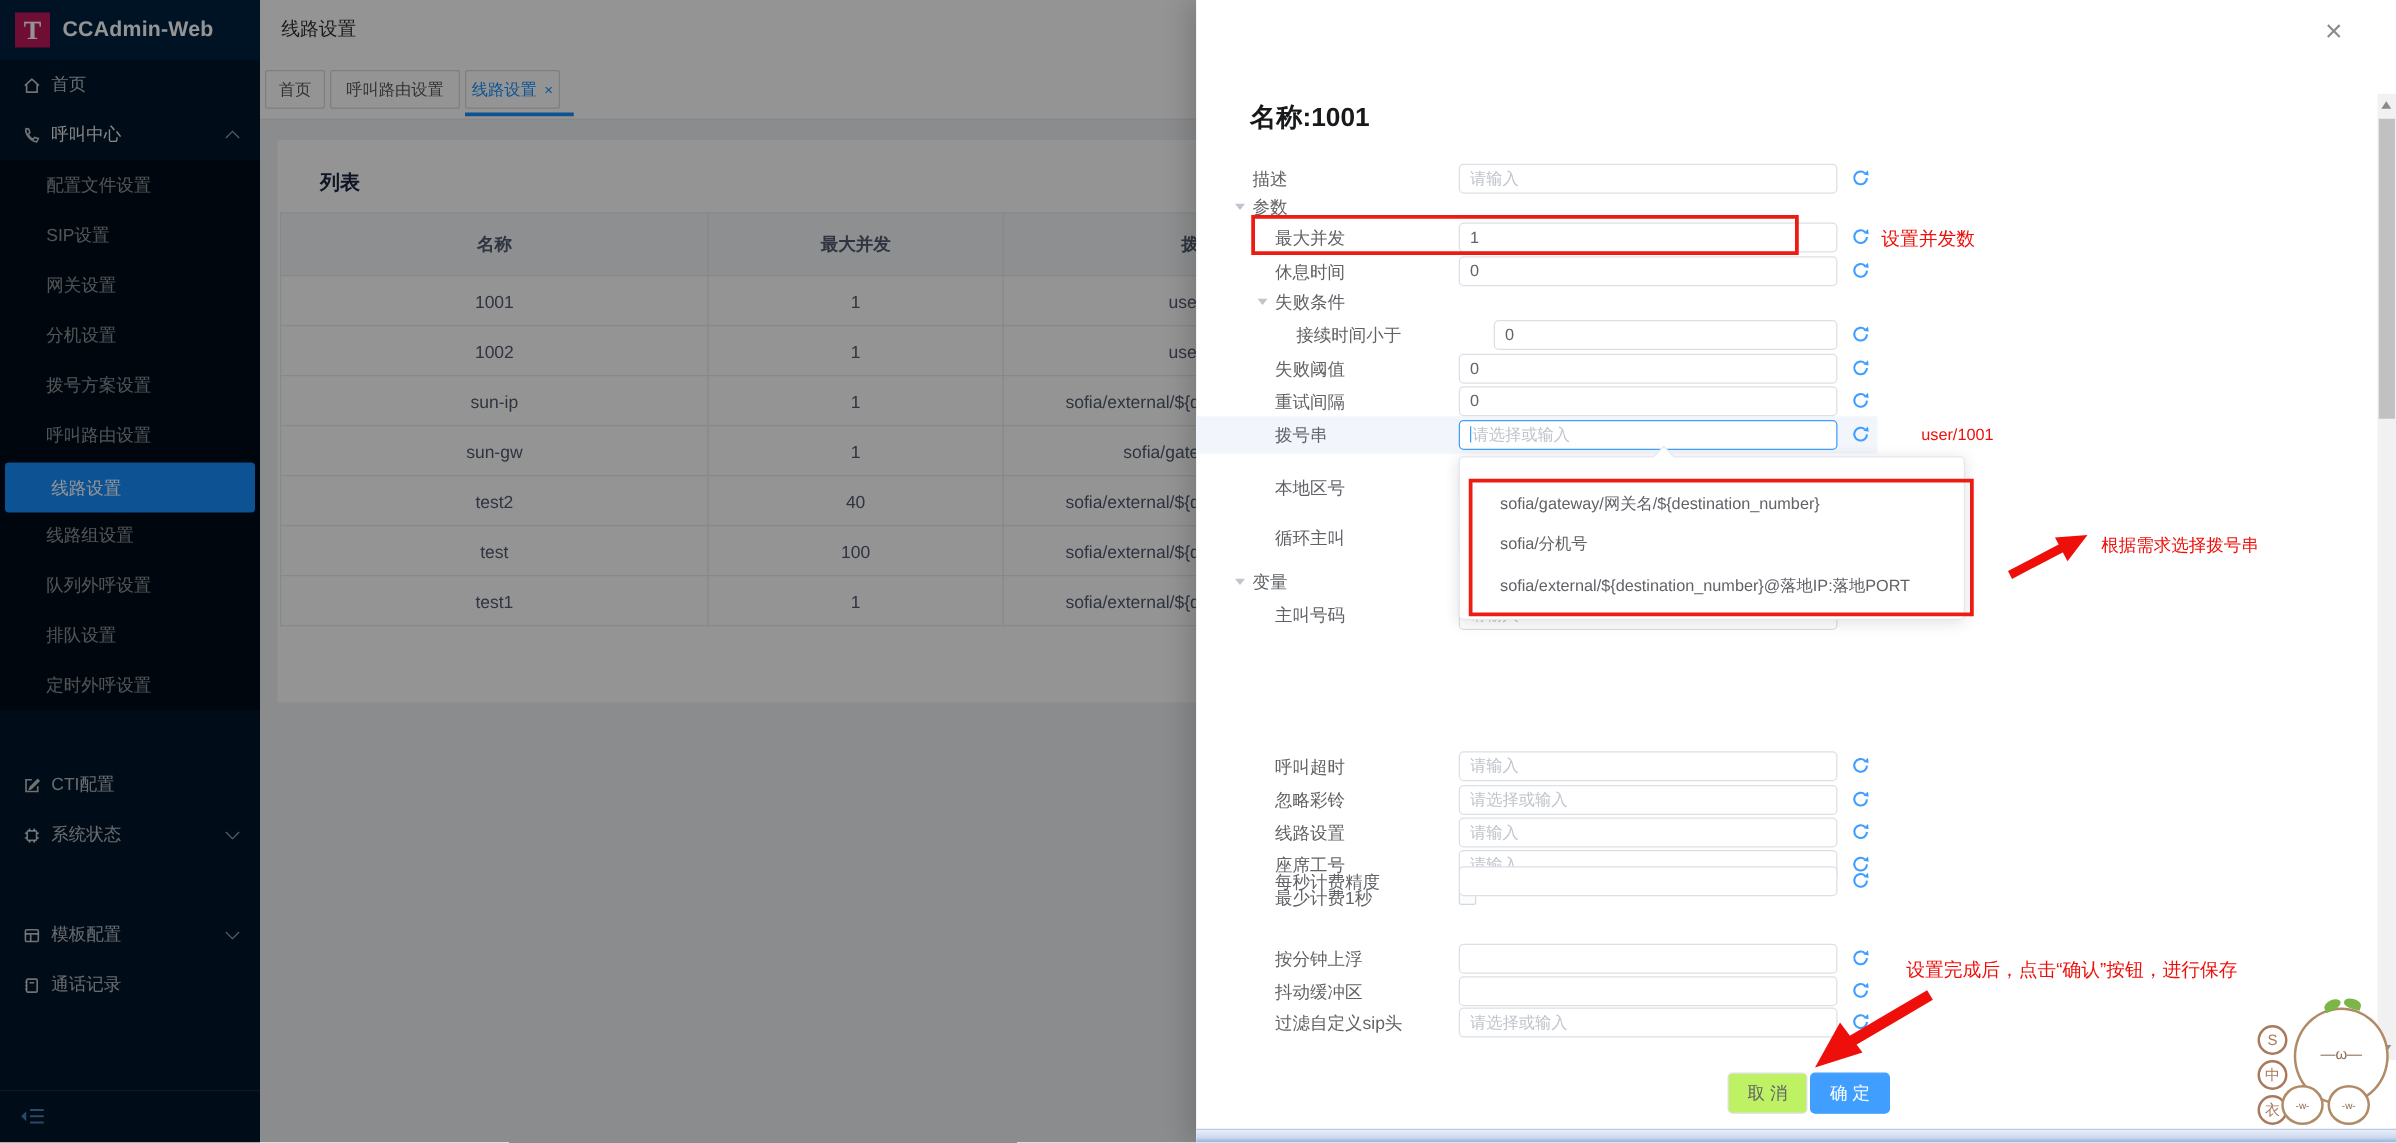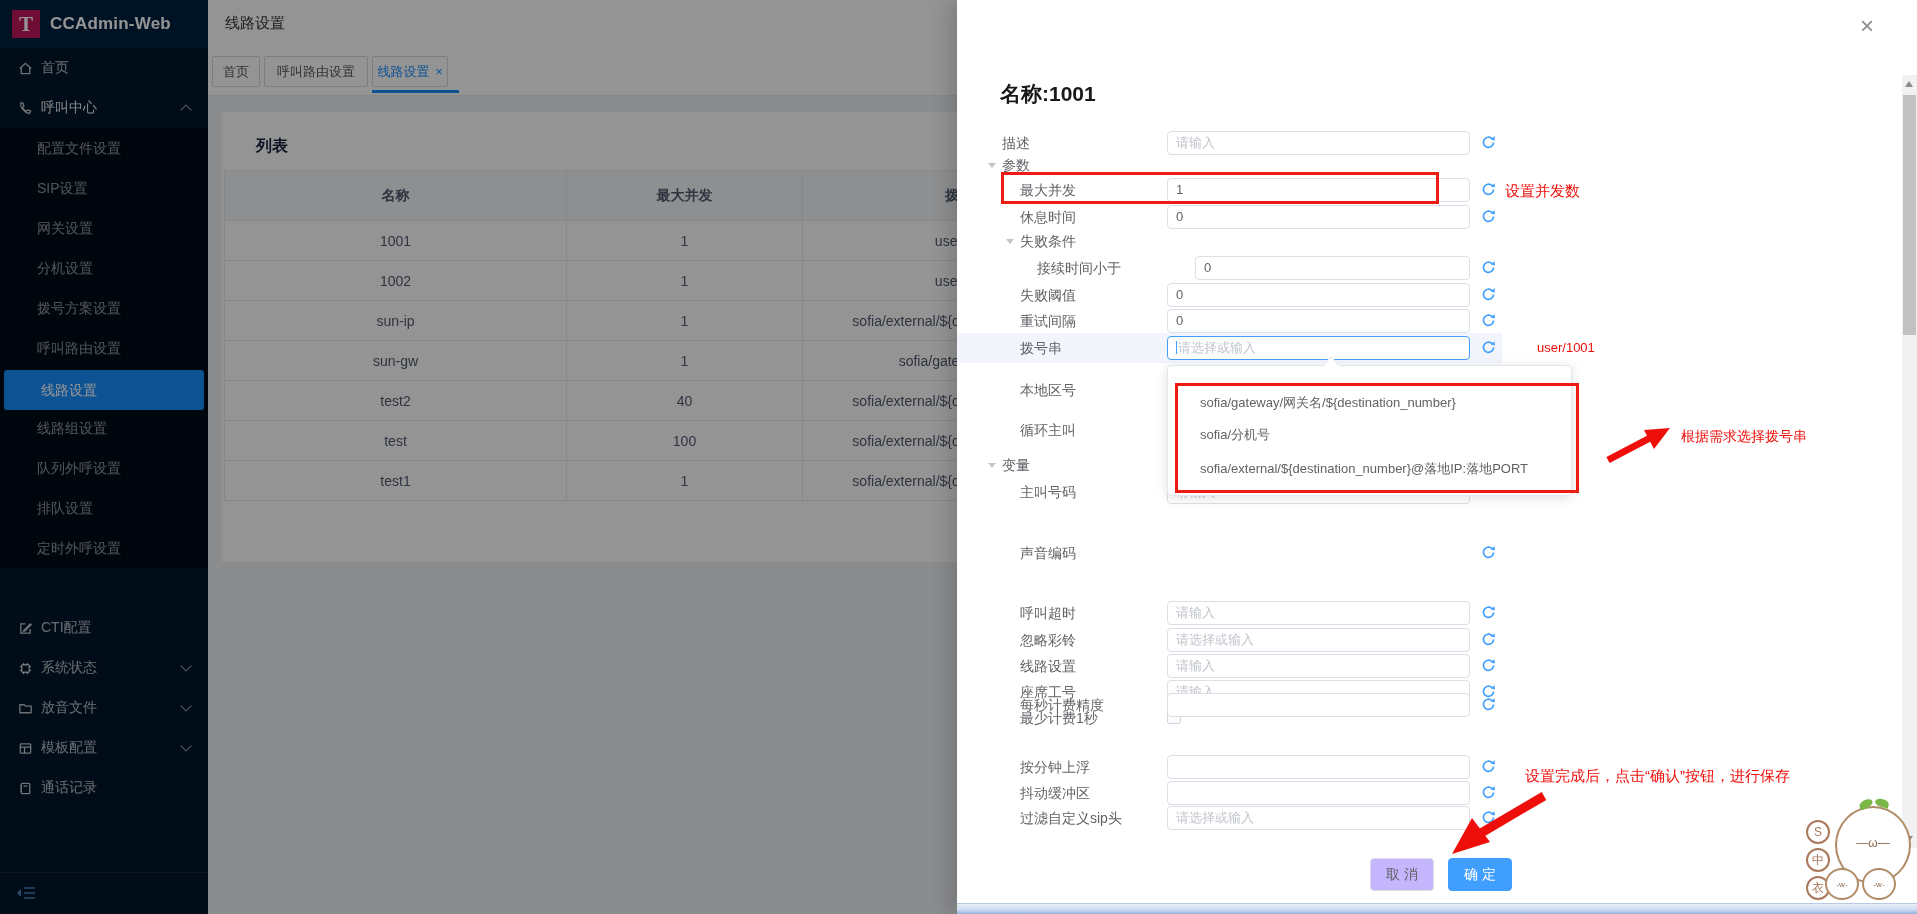--- a/index.html
+++ b/index.html
@@ -62,21 +62,21 @@
   .dd-panel { position:absolute; left:210px; top:365px; width:405px; height:131px; background:#fff; border:1px solid #e4e7ed; border-radius:4px; box-shadow:0 2px 12px rgba(0,0,0,.12); z-index:8; }
   .dd-notch { position:absolute; left:368px; top:359px; width:12px; height:12px; background:#fff; border-left:1px solid #e4e7ed; border-top:1px solid #e4e7ed; transform:rotate(45deg); z-index:9; }
   .dd-redbox { position:absolute; left:218px; top:383px; width:404px; height:110px; border:3px solid #ec1c12; z-index:11; }
   .dd-item { position:absolute; left:243px; font-size:13px; color:#606266; white-space:nowrap; z-index:10; cursor:pointer; }
 
   .codec-panel { position:absolute; left:210px; top:508px; width:289px; height:92px; background:#fff; border:1px solid #e4e7ed; border-radius:4px; box-shadow:0 1px 6px rgba(0,0,0,.08); z-index:8; }
   .codec-row { position:absolute; font-size:13px; color:#606266; }
   .codec-row.all { color:#409eff; }
 
   .btn { position:absolute; top:858px; width:64px; height:33px; border-radius:4px; font-size:14px; text-align:center; line-height:31px; cursor:pointer; }
-  .btn-cancel { left:413px; background:#c4b5fd; border:1px solid #dcdfe6; color:#606266; }
+  .btn-cancel { left:425px; background:#bef264; border:1px solid #dcdfe6; color:#606266; }
   .btn-ok { left:491px; background:#409eff; border:1px solid #409eff; color:#fff; }
 
   .vscroll { position:absolute; left:945px; top:75px; width:15px; height:773px; background:#f1f1f1; }
   .vthumb { position:absolute; left:1px; top:20px; width:13px; height:240px; background:#c1c1c1; }
   .varrow { position:absolute; left:3px; width:0; height:0; border-left:4px solid transparent; border-right:4px solid transparent; }
   .varrow.up { top:6px; border-bottom:6px solid #8b8b8b; }
   .varrow.down { bottom:6px; border-top:6px solid #8b8b8b; }
   .bottombar { position:absolute; left:957px; top:903px; width:960px; height:11px; background:linear-gradient(180deg,#e9eef8 0%,#ccd9ee 60%,#8fb0dc 100%); border-top:1px solid #b8c9e6; z-index:70; }
 
   .ime-badge { position:absolute; left:849px; width:24px; height:24px; border:2px solid #a9795b; border-radius:50%; background:rgba(255,255,255,.9); color:#a9795b; font-size:12px; text-align:center; line-height:20px; z-index:12; }
@@ -126,27 +126,20 @@
         <path d="M6.5 9.5 L13 3 L14 4 L7.5 10.5 L6 11 Z"></path>
       </svg>
     <span class="txt">CTI配置</span>
   </div>
   <div class="side-item" style="top:648px">
     <svg class="sicon" viewBox="0 0 16 16">
         <rect x="4" y="4" width="8" height="8" rx="1"></rect>
         <path d="M6 4 V2 M10 4 V2 M6 14 V12 M10 14 V12 M4 6 H2 M4 10 H2 M14 6 H12 M14 10 H12"></path>
       </svg>
     <span class="txt">系统状态</span>
-    <span class="chev down"></span>
-  </div>
-  <div class="side-item" style="top:688px">
-    <svg class="sicon" viewBox="0 0 16 16">
-        <path d="M2 4 H6.5 L8 5.5 H14 V12.5 H2 Z"></path>
-      </svg>
-    <span class="txt">放音文件</span>
     <span class="chev down"></span>
   </div>
   <div class="side-item" style="top:728px">
     <svg class="sicon" viewBox="0 0 16 16">
         <rect x="2.5" y="3" width="11" height="10" rx="1"></rect>
         <path d="M2.5 6.5 H13.5 M7 6.5 V13"></path>
       </svg>
     <span class="txt">模板配置</span>
     <span class="chev down"></span>
   </div>
@@ -328,27 +321,20 @@
   <div class="frow" style="top:453px">
     <span class="sec-caret" style="left:31px"></span>
     <span class="flabel">变量</span>
   </div>
 
   <div class="frow" style="top:480px">
     <span class="flabel lvl2">主叫号码</span>
     <div class="finput"><span class="ph">请输入</span></div>
   </div>
 
-  <div class="frow" style="top:541px">
-    <span class="flabel lvl2">声音编码</span>
-    <svg class="refresh" viewBox="0 0 15 15">
-        <path d="M12.6 7.5 A5.1 5.1 0 1 1 11 3.6" fill="none" stroke="#409eff" stroke-width="1.7"></path>
-        <polygon points="13.4,1.2 13.9,5.4 9.8,4.6" fill="#409eff"></polygon>
-      </svg>
-  </div>
 
   <div class="frow" style="top:601px">
     <span class="flabel lvl2">呼叫超时</span>
     <div class="finput"><span class="ph">请输入</span></div>
     <svg class="refresh" viewBox="0 0 15 15">
         <path d="M12.6 7.5 A5.1 5.1 0 1 1 11 3.6" fill="none" stroke="#409eff" stroke-width="1.7"></path>
         <polygon points="13.4,1.2 13.9,5.4 9.8,4.6" fill="#409eff"></polygon>
       </svg>
   </div>
 

